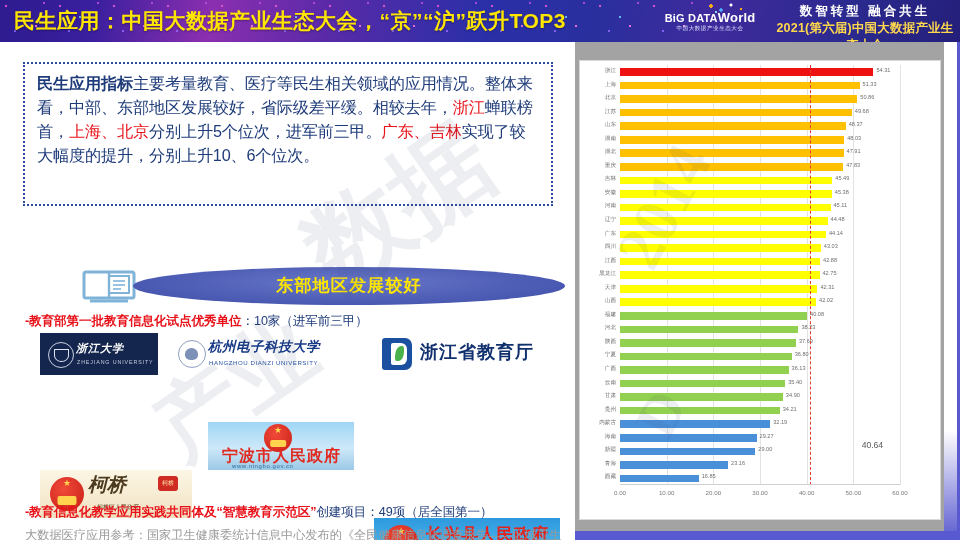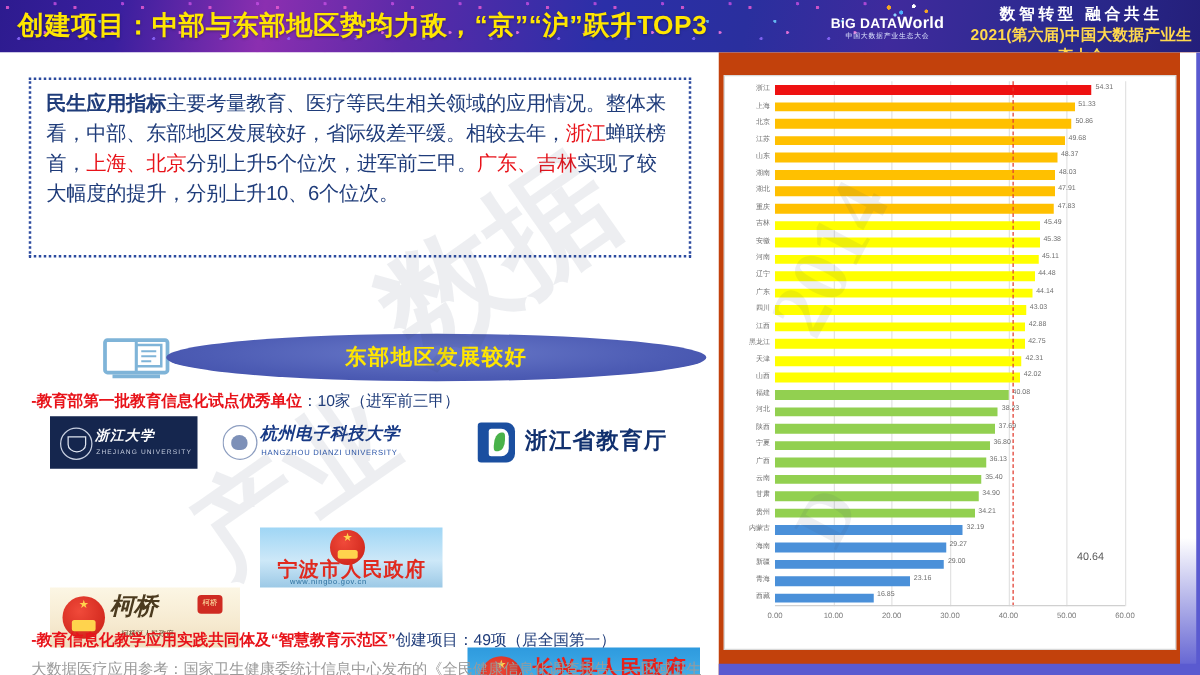--- a/index.html
+++ b/index.html
@@ -119,21 +119,21 @@
     letter-spacing:1px;font-family:"Liberation Serif",serif;}
   .g2 .t2{position:absolute;left:24px;top:41px;font-size:6px;color:#2b6f9e;letter-spacing:.6px;}
   .g3 .t1{position:absolute;left:52px;top:5px;font-size:17px;color:#e8201a;font-weight:bold;
     letter-spacing:.6px;}
 
   .footnote{position:absolute;left:25px;top:485px;width:540px;font-size:12.2px;
     color:#9a9a9a;line-height:17px;font-family:"Liberation Serif",serif;}
 
   
   .chartwrap{position:absolute;left:575px;top:42px;width:385px;height:498px;
-    background:#c2410c;box-sizing:border-box;}
+    background:#a3a3a3;box-sizing:border-box;}
   .chartborder{position:absolute;left:4px;top:18px;width:362px;height:460px;
     border:1px solid #d9d9d9;box-sizing:border-box;background:#fff;}
   .rightband{position:absolute;left:944px;top:42px;width:16px;height:498px;
     background:linear-gradient(180deg,#ffffff 0%,#ffffff 78%,#5a5ad0 100%);}
   .rightline{position:absolute;left:957px;top:42px;width:3px;height:498px;background:#5a5ad0;}
   .bottomband{position:absolute;left:575px;top:531px;width:385px;height:9px;background:#5a5ad0;}
 
   .plot{position:absolute;left:40px;top:4px;width:280px;height:420px;}
   .grid{position:absolute;left:0;top:0;width:100%;height:100%;}
   .gl{position:absolute;top:0;width:1px;height:100%;background:#e3e3e3;}
@@ -159,21 +159,21 @@
   .wm .w3{left:150px;top:330px;font-size:86px;transform:rotate(-35deg);}
   .wm .w4{left:640px;top:380px;font-size:58px;transform:rotate(-62deg);}
 </style>
 </head>
 <body>
 
 <div class="slide">
 
   <div class="header">
     <div class="hdots"></div>
-    <div class="htitle">创建项目：中部与东部地区势均力敌，“京”“沪”跃升TOP3</div>
+    <div class="htitle">民生应用：中国大数据产业生态大会，“京”“沪”跃升TOP3</div>
     <div class="hlogo">
       <div class="dots"></div>
       <div class="bd"><span>BiG DATA</span><span class="w">World</span></div>
       <div class="sub">中国大数据产业生态大会</div>
     </div>
     <div class="hright">
       <div class="l1">数智转型 融合共生</div>
       <div class="l2">2021(第六届)中国大数据产业生态大会</div>
     </div>
   </div>

